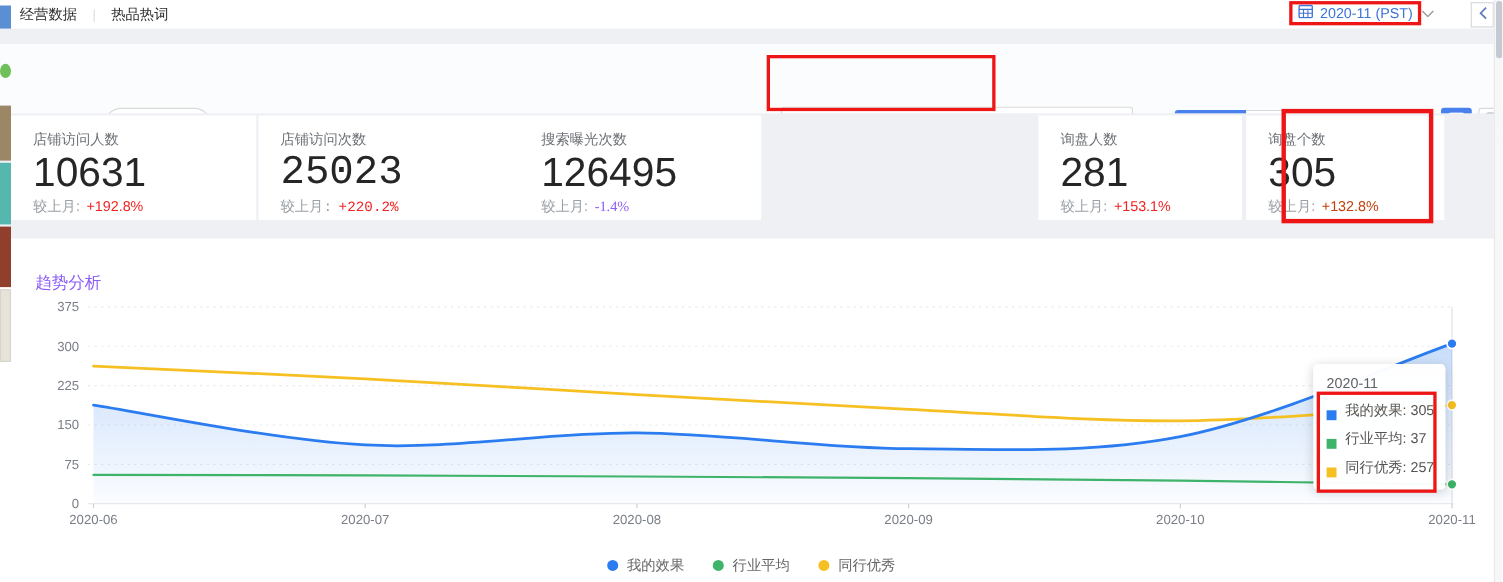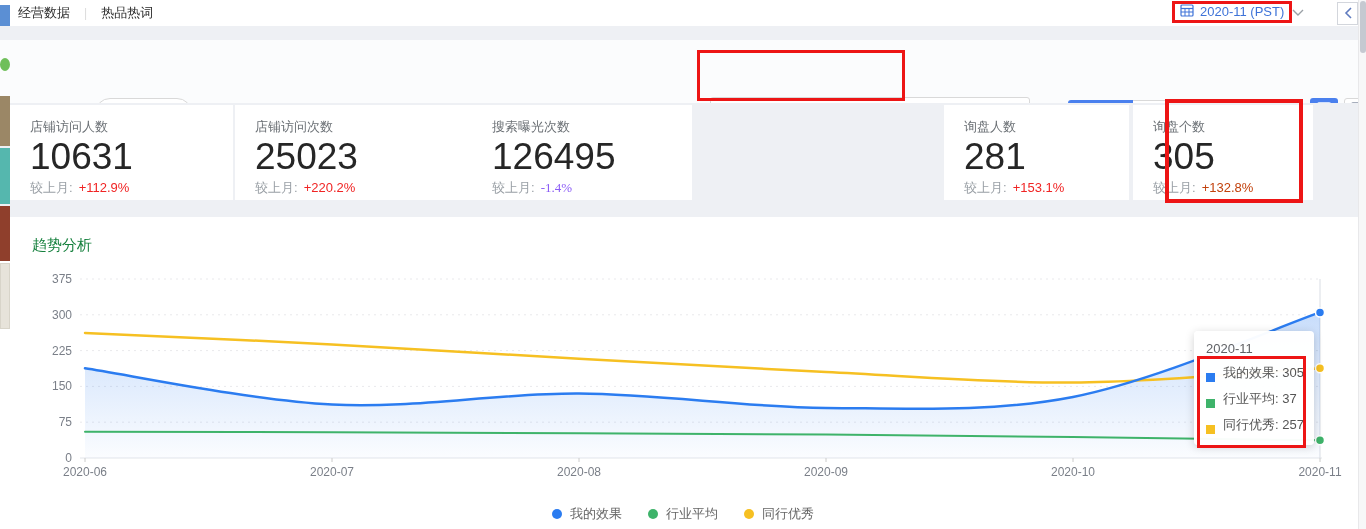--- a/index.html
+++ b/index.html
@@ -40,30 +40,30 @@
     border-radius:3px; background:#fff; display:flex; align-items:center; justify-content:space-between;
     font-size:13px; color:#333; padding:0 12px 0 18px; }
   .icon-btn { position:absolute; top:58px; width:28px; height:28px; border-radius:3px; display:flex;
     align-items:center; justify-content:center; }
   .icon-btn.primary { left:1310px; }
   .icon-btn.ghost { left:1344px; width:28px; background:#fff; border:1px solid #d9d9d9; }
 
   
   .stats-band { position:absolute; left:0; top:103px; width:1366px; height:114px; background:#eef0f4; }
   .card { position:absolute; top:2px; height:95px; background:#fff; padding:13px 0 0 20px; }
-  .card.c1{left:10px;width:223px;} .card.c2{left:235px;width:242px;} .card.c3{left:472px;width:220px;}
+  .card.c1{left:10px;width:223px;} .card.c2{left:235px;width:242px;font-family:Liberation Mono, monospace;} .card.c3{left:472px;width:220px;}
   .card.c4{left:703px;width:230px;} .card.c5{left:944px;width:185px;} .card.c6{left:1133px;width:180px;}
   .card-label { font-size:13px; color:#6b7075; }
   .card-value { font-size:37px; line-height:40px; color:#262626; margin-top:1px; letter-spacing:0; }
   .card-delta { font-size:13px; margin-top:2px; color:#9aa0a6; }
   .card-delta b { font-weight:400; margin-left:6px; }
 
   
   .chart-sec { position:absolute; left:0; top:217px; width:1366px; height:312px; background:#fff; }
-  .trend-title { position:absolute; left:32px; top:19px; font-size:15px; color:#15803d; font-weight:500; }
+  .trend-title { position:absolute; left:32px; top:31px; font-size:15px; color:#8b5cf6; font-weight:500; }
   #trend-svg { position:absolute; left:10px; top:49px; }
   .axlbl { font-size:12px; fill:#7a7f88; }
   .legend { position:absolute; left:0; top:288px; width:1366px; display:flex; justify-content:center; gap:26px; }
   .leg-item { display:flex; align-items:center; font-size:13px; color:#666; cursor:pointer; }
   .leg-dot { width:10px; height:10px; border-radius:50%; margin-right:8px; }
 
   
   .tooltip { position:absolute; left:1194px; top:331px; width:120px; background:rgba(255,255,255,.97);
     border-radius:4px; box-shadow:0 2px 10px rgba(0,0,0,.18); padding:10px 12px 11px 12px; z-index:60; }
   .tt-title { font-size:13px; color:#606266; }
@@ -176,21 +176,21 @@
             <line x1="10.3" y1="1" x2="10.3" y2="15" stroke="#8a94a6" stroke-width="1.3"></line>
           </svg>
       </span>
     </div>
   </div>
 
   <div class="stats-band">
     <div class="card c1">
       <div class="card-label">店铺访问人数</div>
       <div class="card-value">10631</div>
-      <div class="card-delta"><span>较上月:</span><b style="color: rgb(240, 36, 36);">+112.9%</b></div>
+      <div class="card-delta"><span>较上月:</span><b style="color: rgb(240, 36, 36);">+192.8%</b></div>
     </div>
     <div class="card c2">
       <div class="card-label">店铺访问次数</div>
       <div class="card-value">25023</div>
       <div class="card-delta"><span>较上月:</span><b style="color: rgb(240, 36, 36);">+220.2%</b></div>
     </div>
     <div class="card c3">
       <div class="card-label">搜索曝光次数</div>
       <div class="card-value">126495</div>
       <div class="card-delta"><span>较上月:</span><b style="color: #8b5cf6; font-family: Liberation Serif, serif;">-1.4%</b></div>

